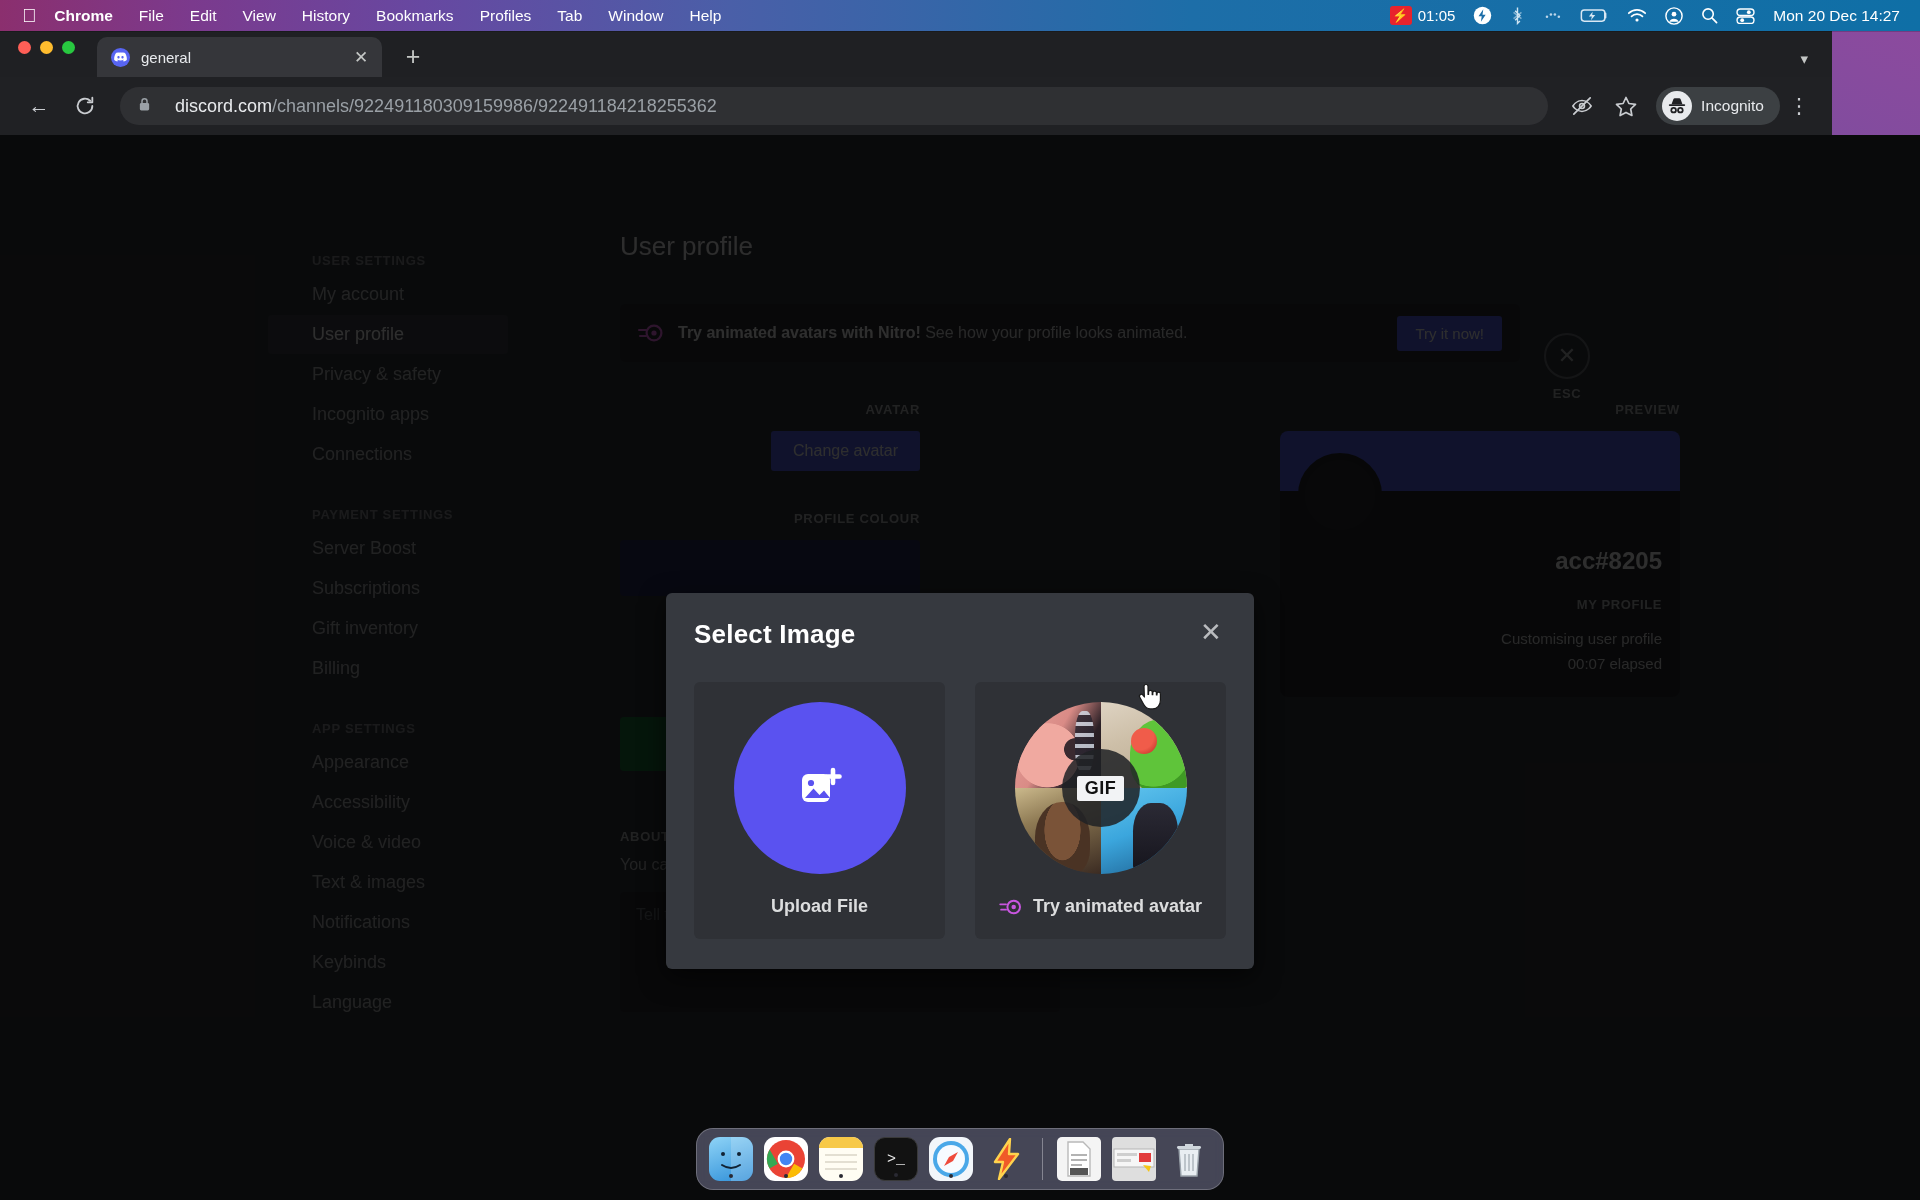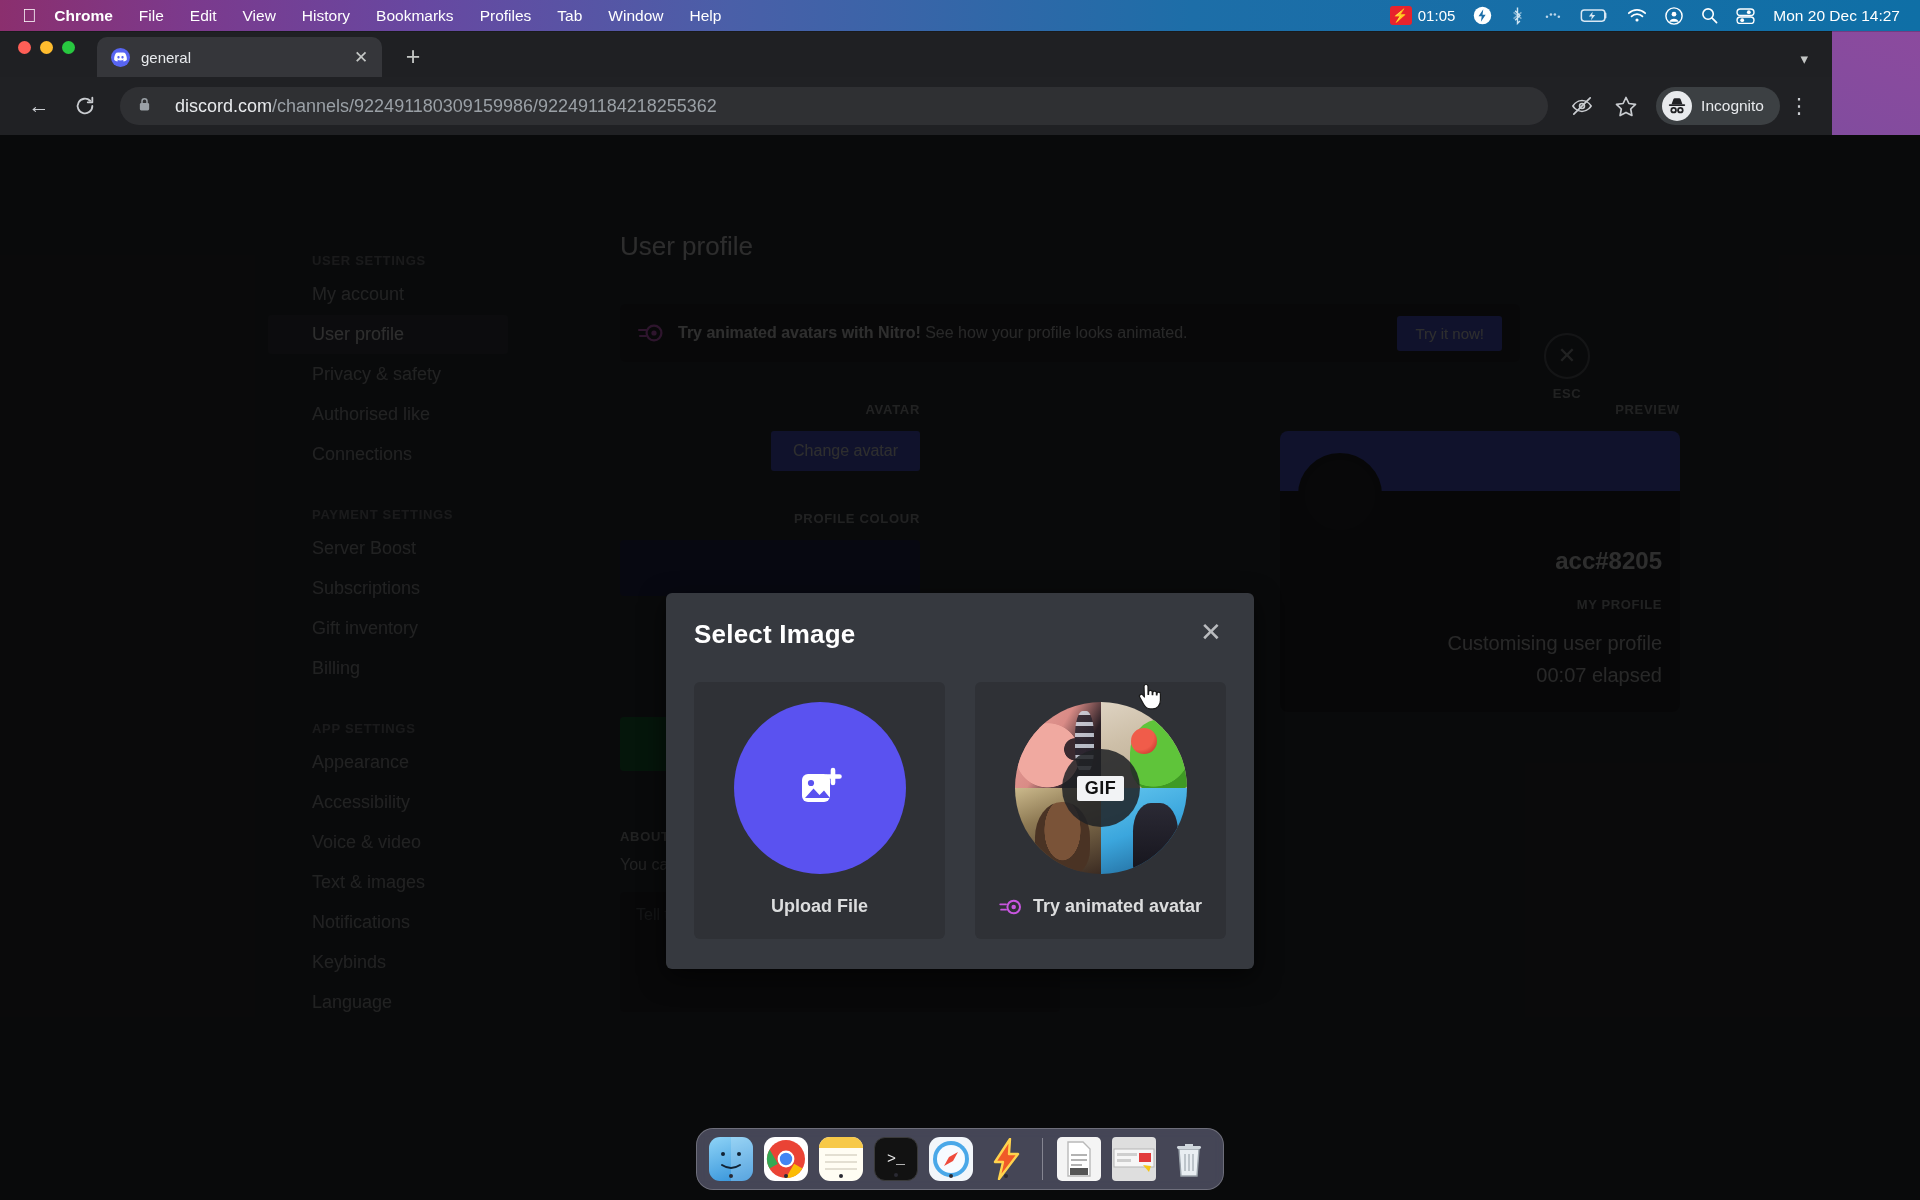--- a/index.html
+++ b/index.html
@@ -135,21 +135,21 @@
     margin-top:14px; width:400px; background:#292b2f; border-radius:8px; overflow:hidden;
   }
   .preview-banner { height:60px; background:#5865f2; position:relative; }
   .preview-av {
     position:absolute; left:18px; top:22px; width:84px; height:84px; border-radius:50%;
     background:#2f3136; border:7px solid #292b2f;
   }
   .preview-body { padding:56px 18px 22px; }
   .preview-name { font-size:24px; color:#fff; font-weight:bold; }
   .preview-sub { font-size:13px; font-weight:bold; letter-spacing:.6px; color:#b9bbbe; margin-top:22px; }
-  .preview-act { font-size:20px; color:#dcddde; margin-top:16px; line-height:1.5; }
+  .preview-act { font-size:15px; color:#dcddde; margin-top:16px; line-height:1.5; }
   .about-label { font-size:13px; font-weight:bold; letter-spacing:.7px; color:#b9bbbe; margin-top:58px; }
   .about-desc { font-size:16px; color:#b9bbbe; margin-top:12px; }
   .about-box {
     margin-top:18px; width:440px; height:120px; background:#2f3136; border-radius:4px;
     padding:14px 16px; font-size:16px; color:#72767d;
   }
   .esc-btn {
     position:absolute; right:330px; top:198px; text-align:center; color:#b9bbbe;
   }
   .esc-circle {
@@ -384,21 +384,21 @@
       <div class="side-item">
           <span>My account</span>
         </div>
       <div class="side-item active">
           <span>User profile</span>
         </div>
       <div class="side-item">
           <span>Privacy &amp; safety</span>
         </div>
       <div class="side-item">
-          <span>Authorised like</span>
+          <span>Incognito apps</span>
         </div>
       <div class="side-item">
           <span>Connections</span>
         </div>
 
       <div class="side-gap"></div>
       <div class="side-head">PAYMENT SETTINGS</div>
       <div class="side-item">
           <span>Server Boost</span>
         </div>

